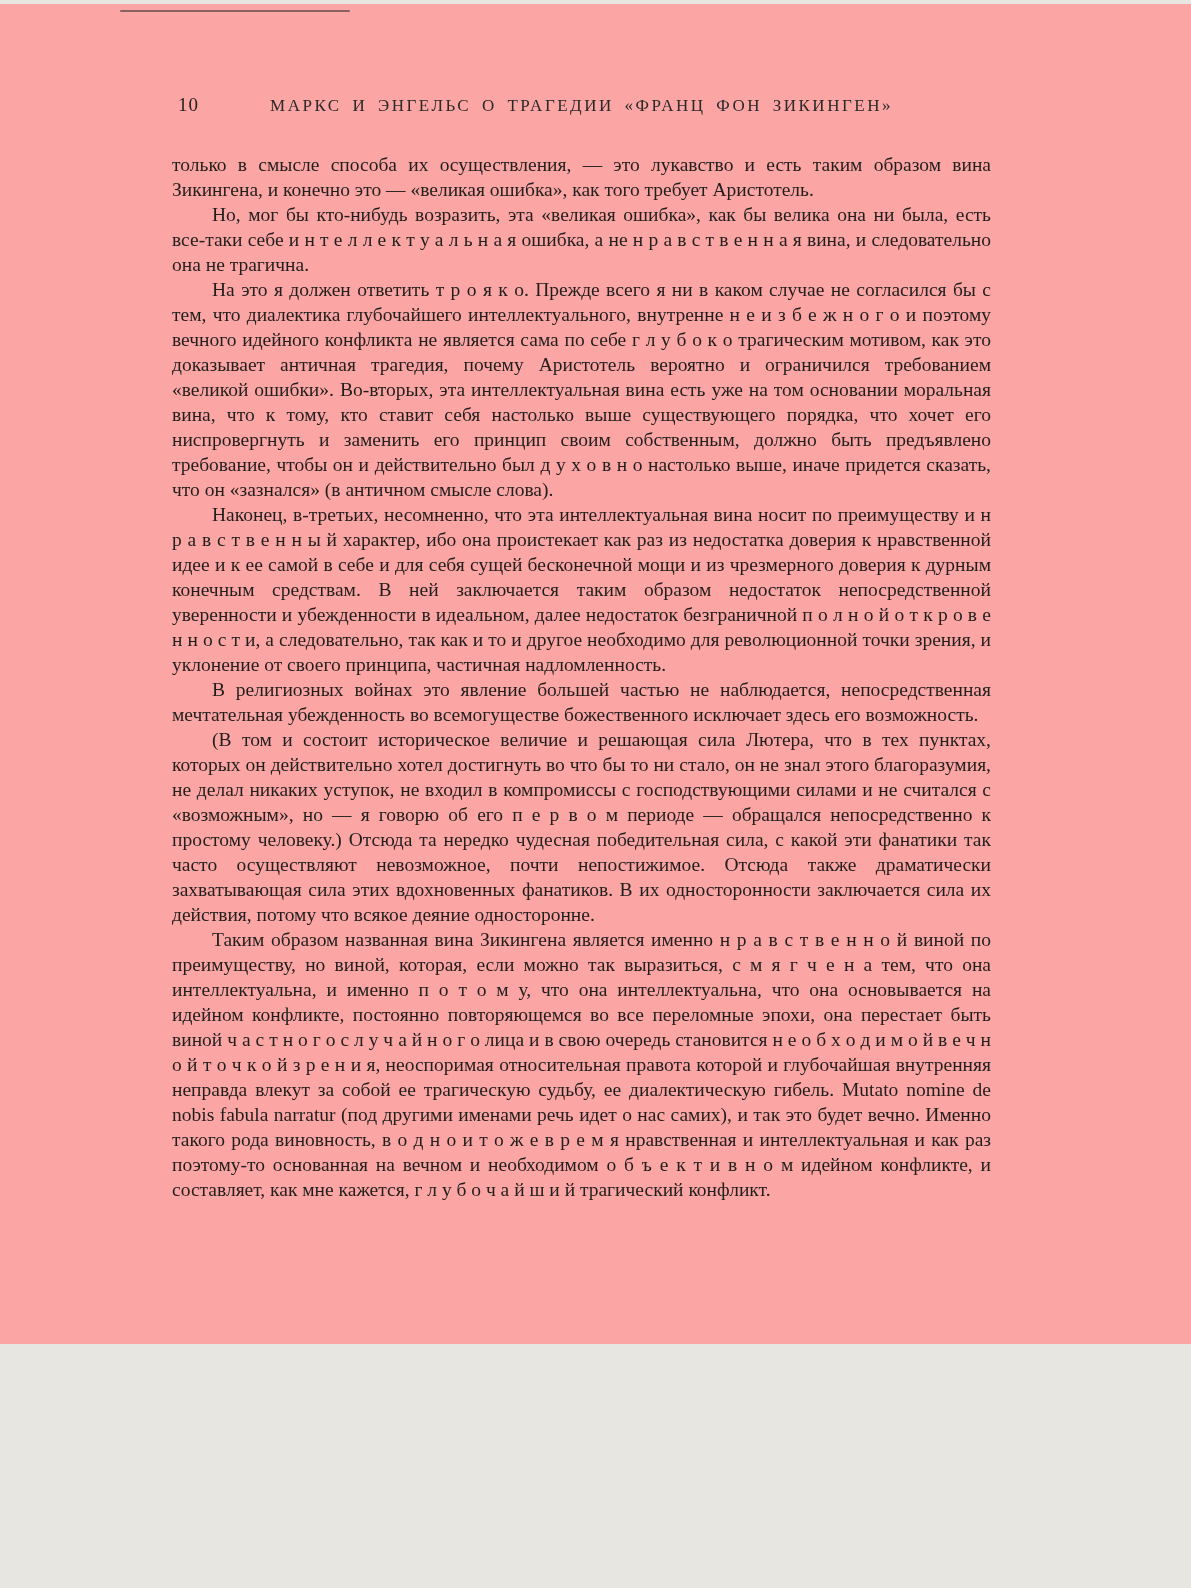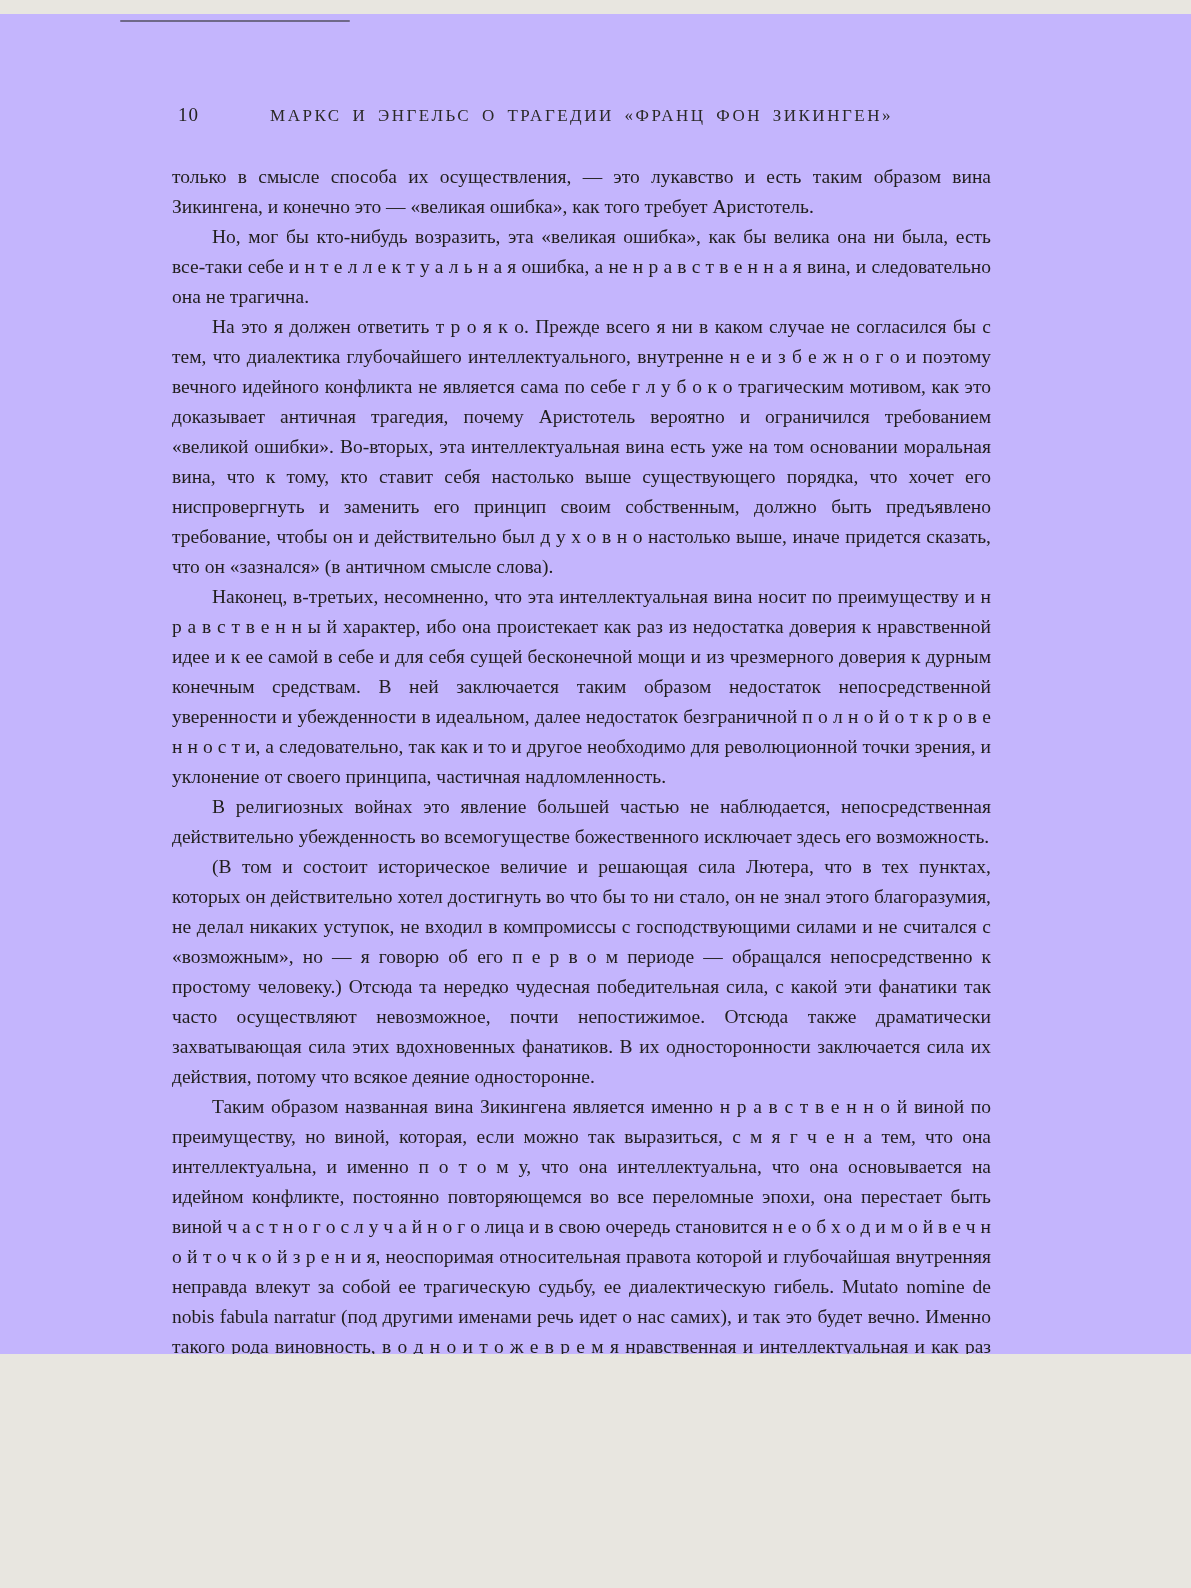--- a/index.html
+++ b/index.html
@@ -4,22 +4,22 @@
 <style>
   html, body {
     margin: 0;
     padding: 0;
     background: #e8e6e0;
   }
   .scan-page {
     position: relative;
     width: 1191px;
     height: 1340px;
-    margin: 14px auto;
-    background: #c4b5fd;
+    margin: 4px auto;
+    background: #fca5a5;
     color: #1d1c1a;
     font-family: "Liberation Serif", "DejaVu Serif", serif;
     overflow: hidden;
     box-sizing: border-box;
   }
   .scan-artifact-top {
     position: absolute;
     top: 6px;
     left: 120px;
     width: 230px;
@@ -47,21 +47,21 @@
     text-align: center;
     font-size: 17px;
     letter-spacing: 2.5px;
     word-spacing: 4px;
     color: #2a2927;
     white-space: nowrap;
   }
   .text-block {
     margin: 26px 200px 0 172px;
     font-size: 19.5px;
-    line-height: 30px;
+    line-height: 25px;
     text-align: justify;
     color: #201f1c;
   }
   .text-block p {
     margin: 0;
     text-indent: 40px;
   }
   .text-block p.no-indent {
     text-indent: 0;
   }
@@ -76,18 +76,18 @@
   <div class="page-header">
     <span class="page-number">10</span>
     <div class="running-head">МАРКС И ЭНГЕЛЬС О ТРАГЕДИИ «ФРАНЦ ФОН ЗИКИНГЕН»</div>
   </div>
 
   <div class="text-block">
     <p class="no-indent">только в смысле способа их осуществления, — это лукавство и есть таким образом вина Зикингена, и конечно это — «великая ошибка», как того требует Аристотель.</p>
     <p>Но, мог бы кто-нибудь возразить, эта «великая ошибка», как бы велика она ни была, есть все-таки себе и н т е л л е к т у а л ь н а я  ошибка, а не н р а в с т в е н н а я  вина, и следовательно она не трагична.</p>
     <p>На это я должен ответить т р о я к о. Прежде всего я ни в каком случае не согласился бы с тем, что диалектика глубочайшего интеллектуального, внутренне н е и з б е ж н о г о  и поэтому вечного идейного конфликта не является сама по себе г л у б о к о  трагическим мотивом, как это доказывает античная трагедия, почему Аристотель вероятно и ограничился требованием «великой ошибки». Во-вторых, эта интеллектуальная вина есть уже на том основании моральная вина, что к тому, кто ставит себя настолько выше существующего порядка, что хочет его ниспровергнуть и заменить его принцип своим собственным, должно быть предъявлено требование, чтобы он и действительно был д у х о в н о  настолько выше, иначе придется сказать, что он «зазнался» (в античном смысле слова).</p>
     <p>Наконец, в-третьих, несомненно, что эта интеллектуальная вина носит по преимуществу и н р а в с т в е н н ы й  характер, ибо она проистекает как раз из недостатка доверия к нравственной идее и к ее самой в себе и для себя сущей бесконечной мощи и из чрезмерного доверия к дурным конечным средствам. В ней заключается таким образом недостаток непосредственной уверенности и убежденности в идеальном, далее недостаток безграничной п о л н о й  о т к р о в е н н о с т и, а следовательно, так как и то и другое необходимо для революционной точки зрения, и уклонение от своего принципа, частичная надломленность.</p>
-    <p>В религиозных войнах это явление большей частью не наблюдается, непосредственная действительно убежденность во всемогуществе божественного исключает здесь его возможность.</p>
+    <p>В религиозных войнах это явление большей частью не наблюдается, непосредственная мечтательная убежденность во всемогуществе божественного исключает здесь его возможность.</p>
     <p>(В том и состоит историческое величие и решающая сила Лютера, что в тех пунктах, которых он действительно хотел достигнуть во что бы то ни стало, он не знал этого благоразумия, не делал никаких уступок, не входил в компромиссы с господствующими силами и не считался с «возможным», но — я говорю об его п е р в о м  периоде — обращался непосредственно к простому человеку.) Отсюда та нередко чудесная победительная сила, с какой эти фанатики так часто осуществляют невозможное, почти непостижимое. Отсюда также драматически захватывающая сила этих вдохновенных фанатиков. В их односторонности заключается сила их действия, потому что всякое деяние односторонне.</p>
     <p>Таким образом названная вина Зикингена является именно н р а в с т в е н н о й  виной по преимуществу, но виной, которая, если можно так выразиться, с м я г ч е н а  тем, что она интеллектуальна, и именно п о т о м у, что она интеллектуальна, что она основывается на идейном конфликте, постоянно повторяющемся во все переломные эпохи, она перестает быть виной ч а с т н о г о  с л у ч а й н о г о  лица и в свою очередь становится н е о б х о д и м о й  в е ч н о й  т о ч к о й  з р е н и я, неоспоримая относительная правота которой и глубочайшая внутренняя неправда влекут за собой ее трагическую судьбу, ее диалектическую гибель. Mutato nomine de nobis fabula narratur (под другими именами речь идет о нас самих), и так это будет вечно. Именно такого рода виновность, в о д н о  и  т о  ж е  в р е м я  нравственная и интеллектуальная и как раз поэтому-то основанная на вечном и необходимом о б ъ е к т и в н о м  идейном конфликте, и составляет, как мне кажется, г л у б о ч а й ш и й  трагический конфликт.</p>
   </div>
 
 </div>
 
 </body></html>

